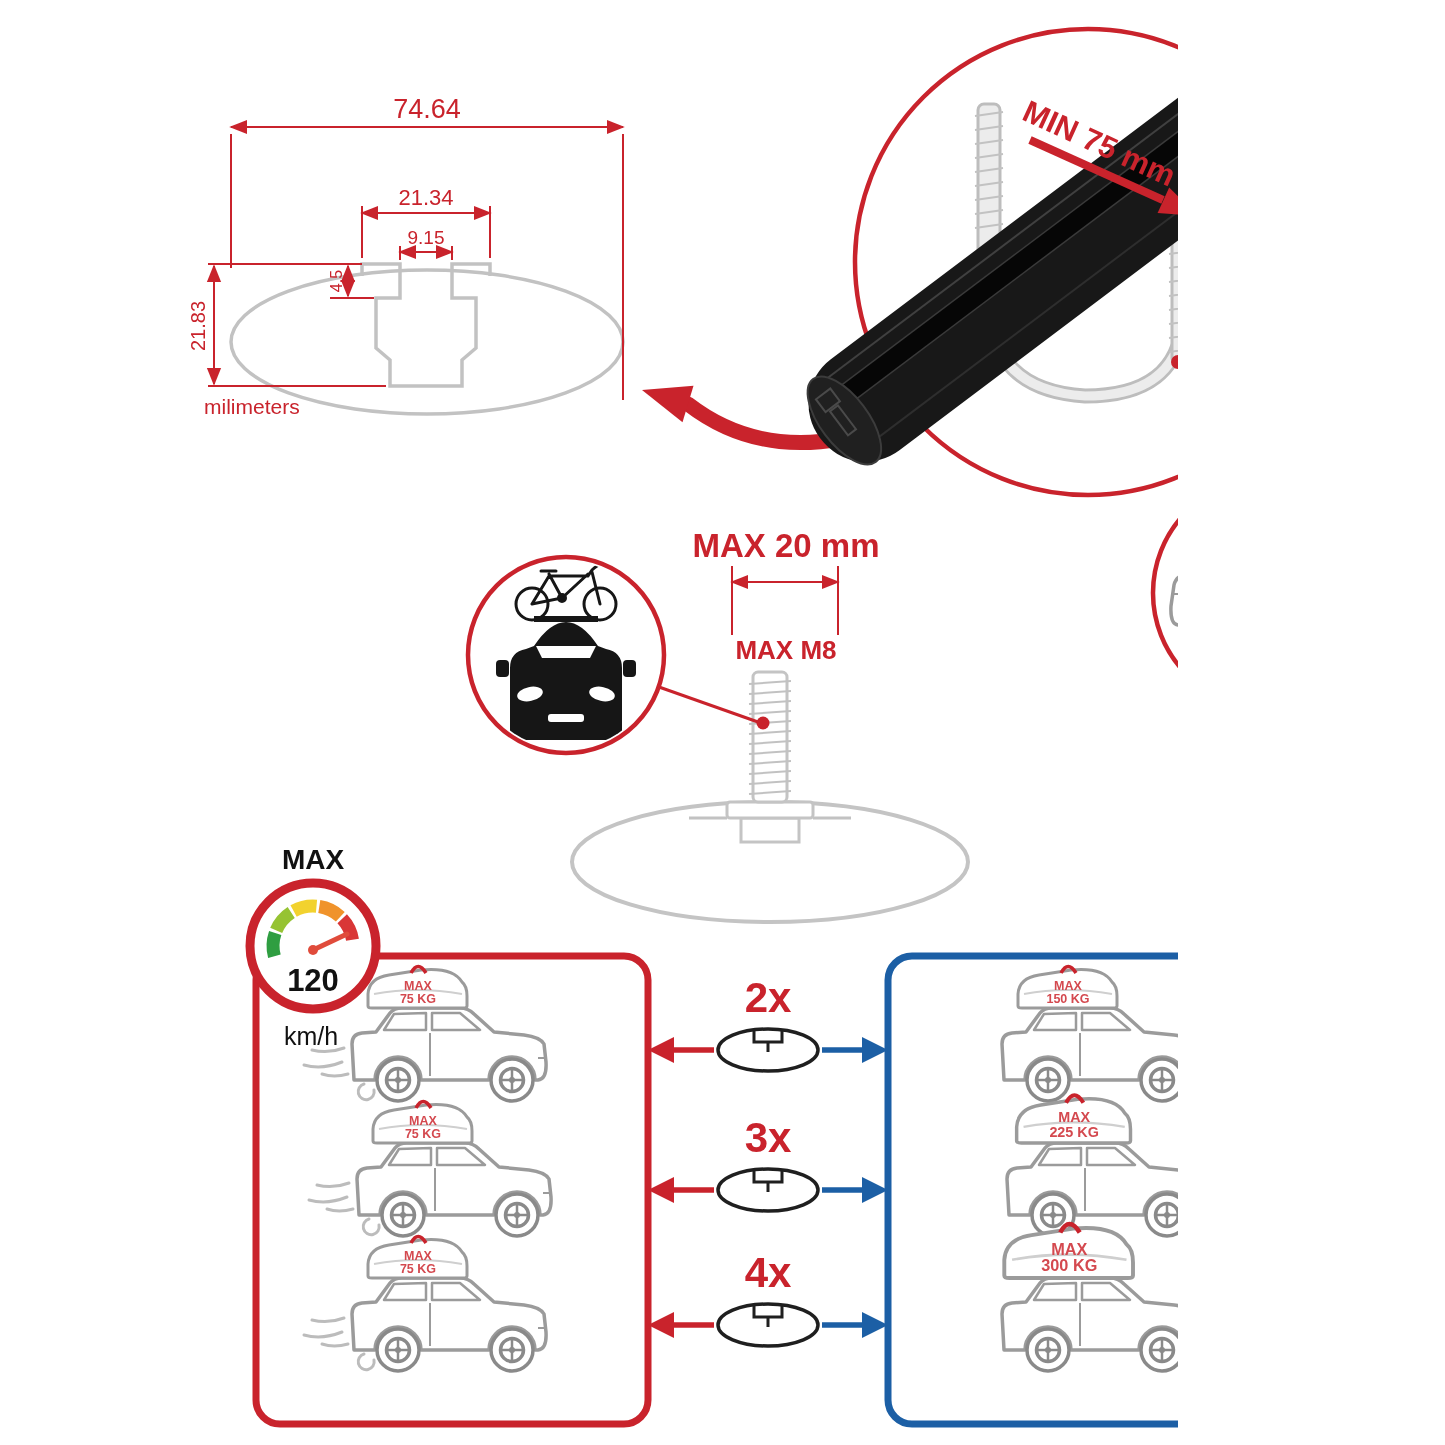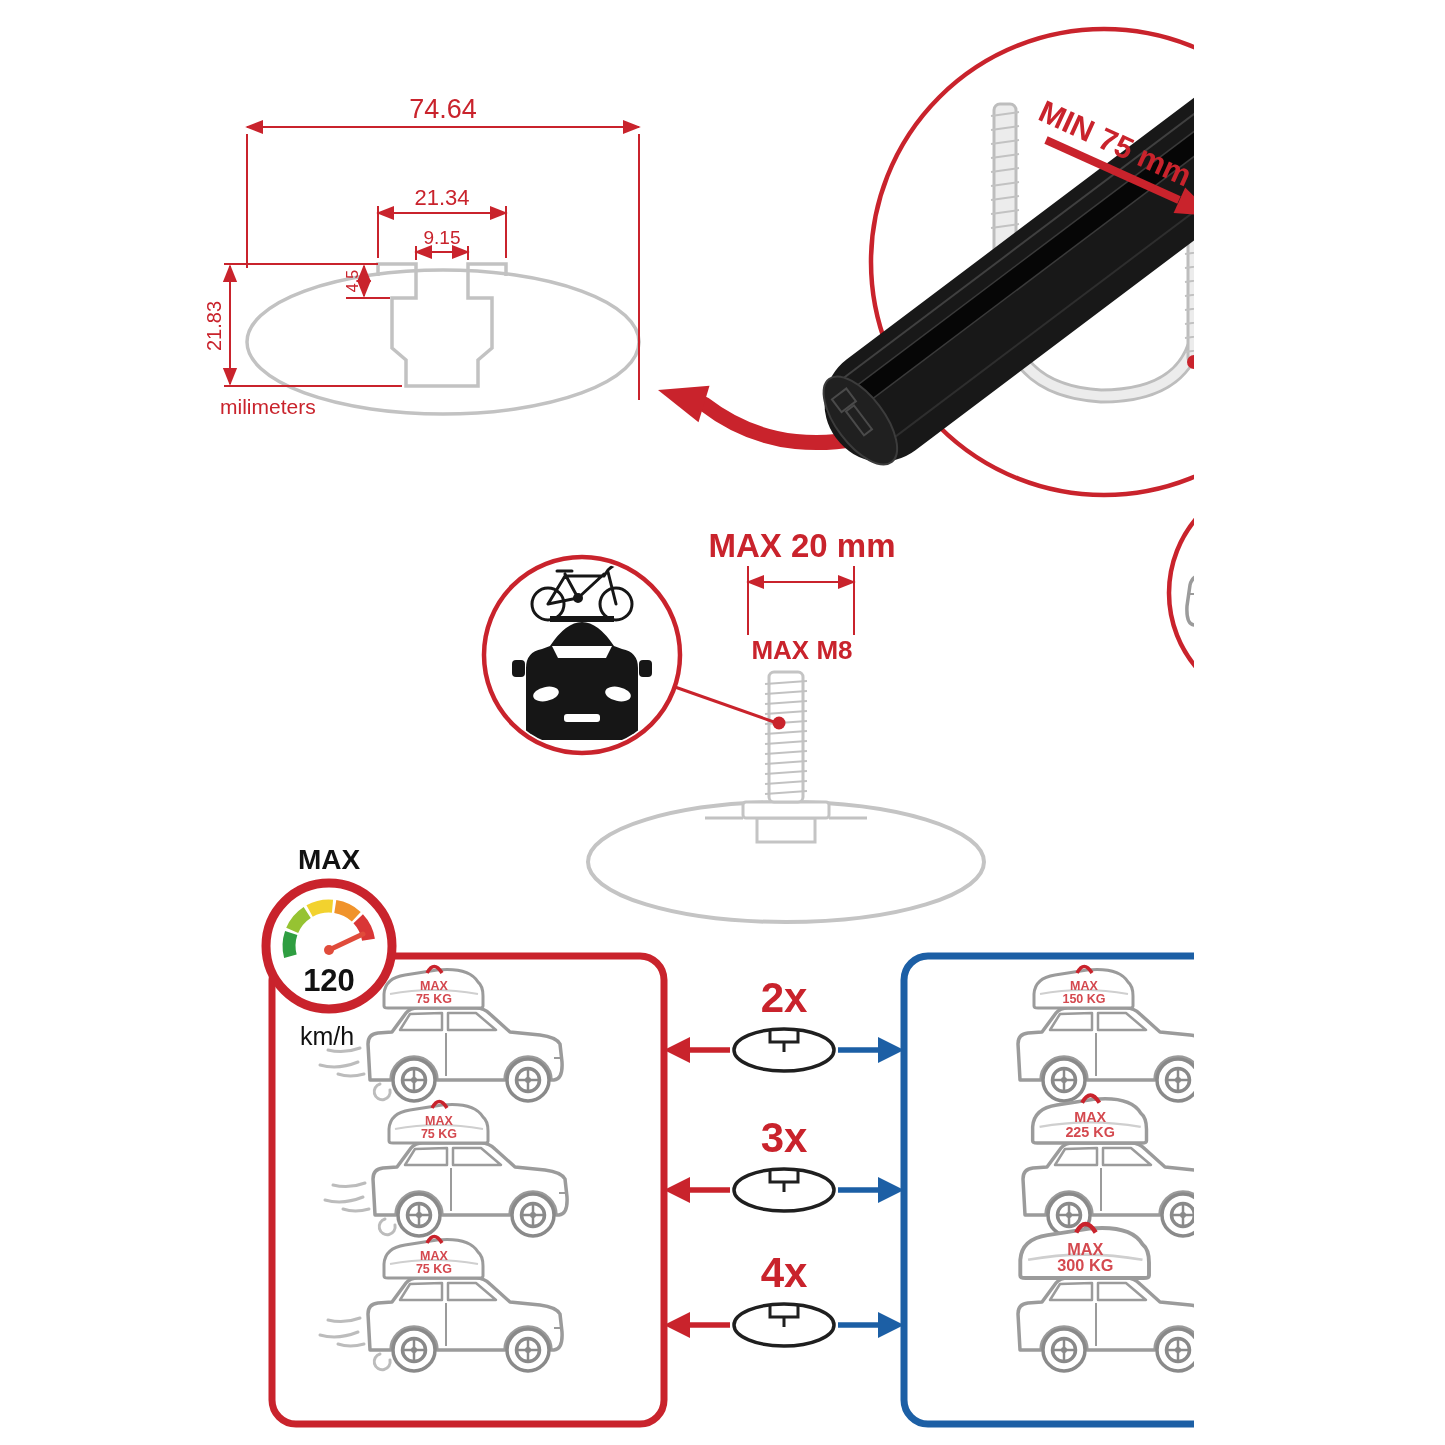--- a/index.html
+++ b/index.html
@@ -1,16 +1,16 @@
 <!DOCTYPE html>
 <html><head>
 <meta charset="utf-8">
 <style>
   html,body{margin:0;padding:0;background:#fff;}
-  .stage{position:relative;width:1178px;height:1445px;background:#fff;overflow:hidden;padding-left:16px;}
+  .stage{position:relative;width:1178px;height:1445px;background:#fff;overflow:hidden;}
   svg{display:block;}
   text{font-family:"Liberation Sans",sans-serif;}
   .dim-t{fill:#c9232c;text-anchor:middle;}
   .dim-line{stroke:#c9232c;stroke-width:2;fill:none;}
   .red-b{fill:#c9232c;font-weight:bold;text-anchor:middle;}
   .black-t{fill:#111;text-anchor:middle;}
   .bag-t{fill:#d4494f;font-weight:bold;font-size:12.5px;text-anchor:middle;}
   .count-t{fill:#c9232c;font-weight:bold;font-size:42px;text-anchor:middle;}
   .car-body{fill:#fff;stroke:#9b9b9b;stroke-width:3.5;stroke-linejoin:round;}
   .car-win{fill:#fff;stroke:#9b9b9b;stroke-width:2.5;stroke-linejoin:round;}

